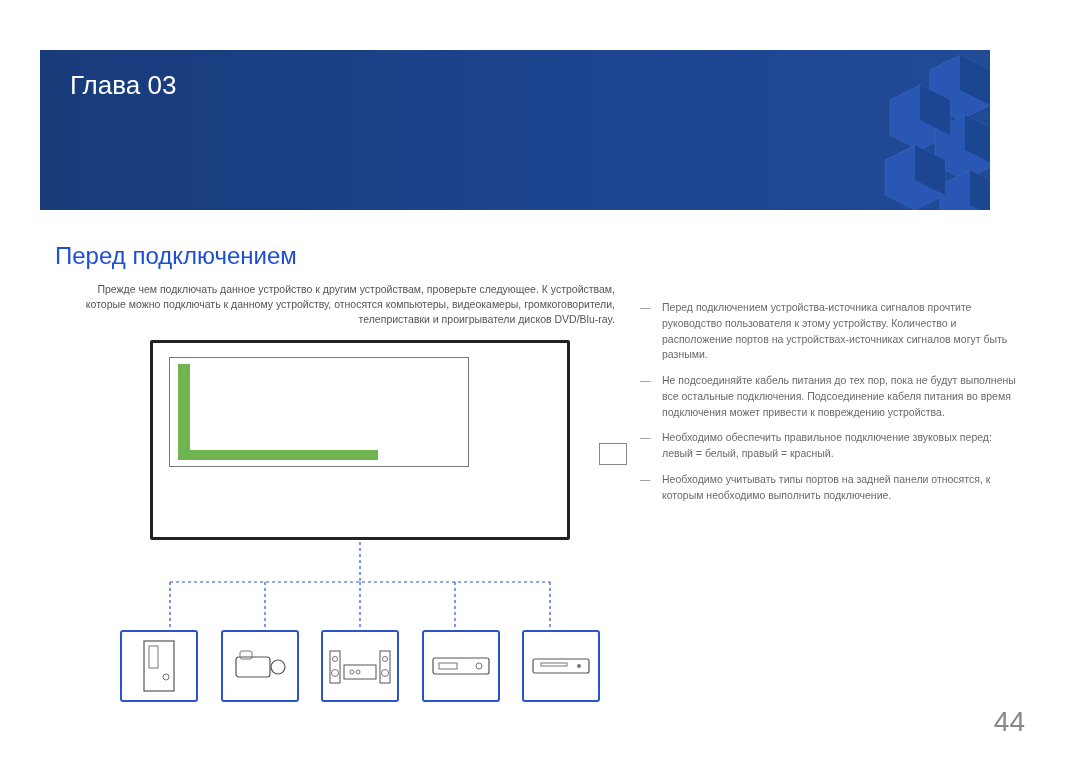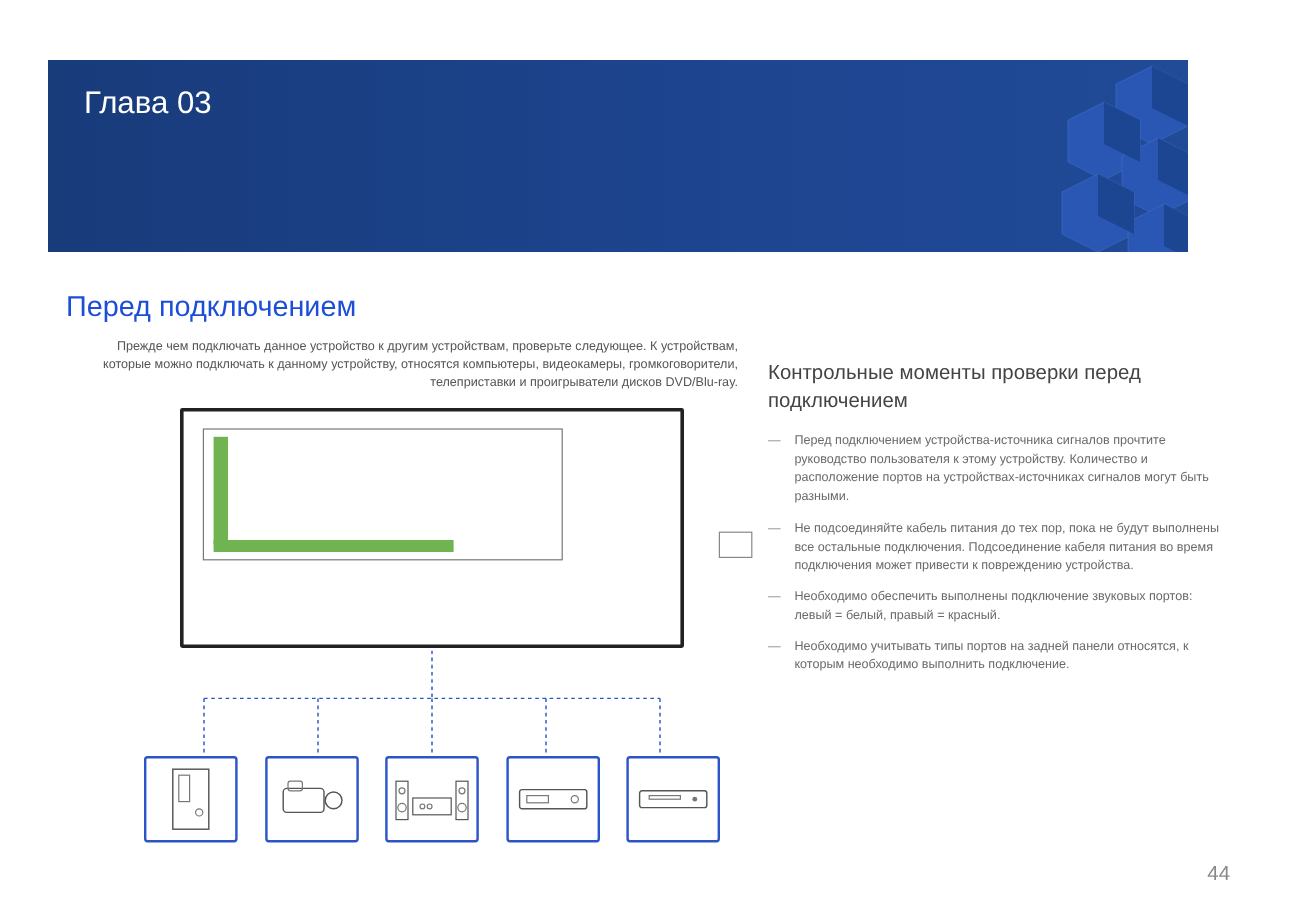--- a/index.html
+++ b/index.html
@@ -142,21 +142,21 @@
     margin-bottom: 14px;
   }
   .bullets { font-size: 10.5px; line-height: 1.5; color: #6a6a6a; }
   .bullet-row { display: flex; margin-bottom: 10px; }
   .bullet-dash { flex: 0 0 22px; color:#888; font-size:10.5px; }
   .bullet-text { flex: 1; }
   .page-num {
     position: absolute;
     right: 55px;
     bottom: 25px;
-    font-size: 17px;
+    font-size: 28px;
     color: #888;
     font-weight: 300;
   }
 </style>
 </head>
 <body>
 
 <div class="hero">
   <div class="chapter">Глава 03</div>
   <svg class="cubes" viewBox="0 0 200 160">
@@ -238,35 +238,34 @@
       <svg width="60" height="22" viewBox="0 0 60 22">
         <rect x="2" y="4" width="56" height="14" rx="2" fill="none" stroke="#555" stroke-width="1.2"></rect>
         <rect x="10" y="8" width="26" height="3" fill="none" stroke="#777"></rect>
         <circle cx="48" cy="11" r="2" fill="#777"></circle>
       </svg>
     </div>
   </div>
 </div>
 
 <div class="right-col">
-  <div class="subhead">Контрольные моменты проверки перед подключением</div>
   <div class="bullets">
     <div class="bullet-row">
       <div class="bullet-dash">―</div>
       <div class="bullet-text">Перед подключением устройства-источника сигналов прочтите руководство пользователя к этому устройству.
 Количество и расположение портов на устройствах-источниках сигналов могут быть разными.</div>
     </div>
     <div class="bullet-row">
       <div class="bullet-dash">―</div>
       <div class="bullet-text">Не подсоединяйте кабель питания до тех пор, пока не будут выполнены все остальные подключения.
 Подсоединение кабеля питания во время подключения может привести к повреждению устройства.</div>
     </div>
     <div class="bullet-row">
       <div class="bullet-dash">―</div>
-      <div class="bullet-text">Необходимо обеспечить выполнены подключение звуковых портов: левый = белый, правый = красный.</div>
+      <div class="bullet-text">Необходимо обеспечить правильное подключение звуковых перед: левый = белый, правый = красный.</div>
     </div>
     <div class="bullet-row">
       <div class="bullet-dash">―</div>
       <div class="bullet-text">Необходимо учитывать типы портов на задней панели относятся, к которым необходимо выполнить подключение.</div>
     </div>
   </div>
 </div>
 
 <div class="page-num">44</div>
 

